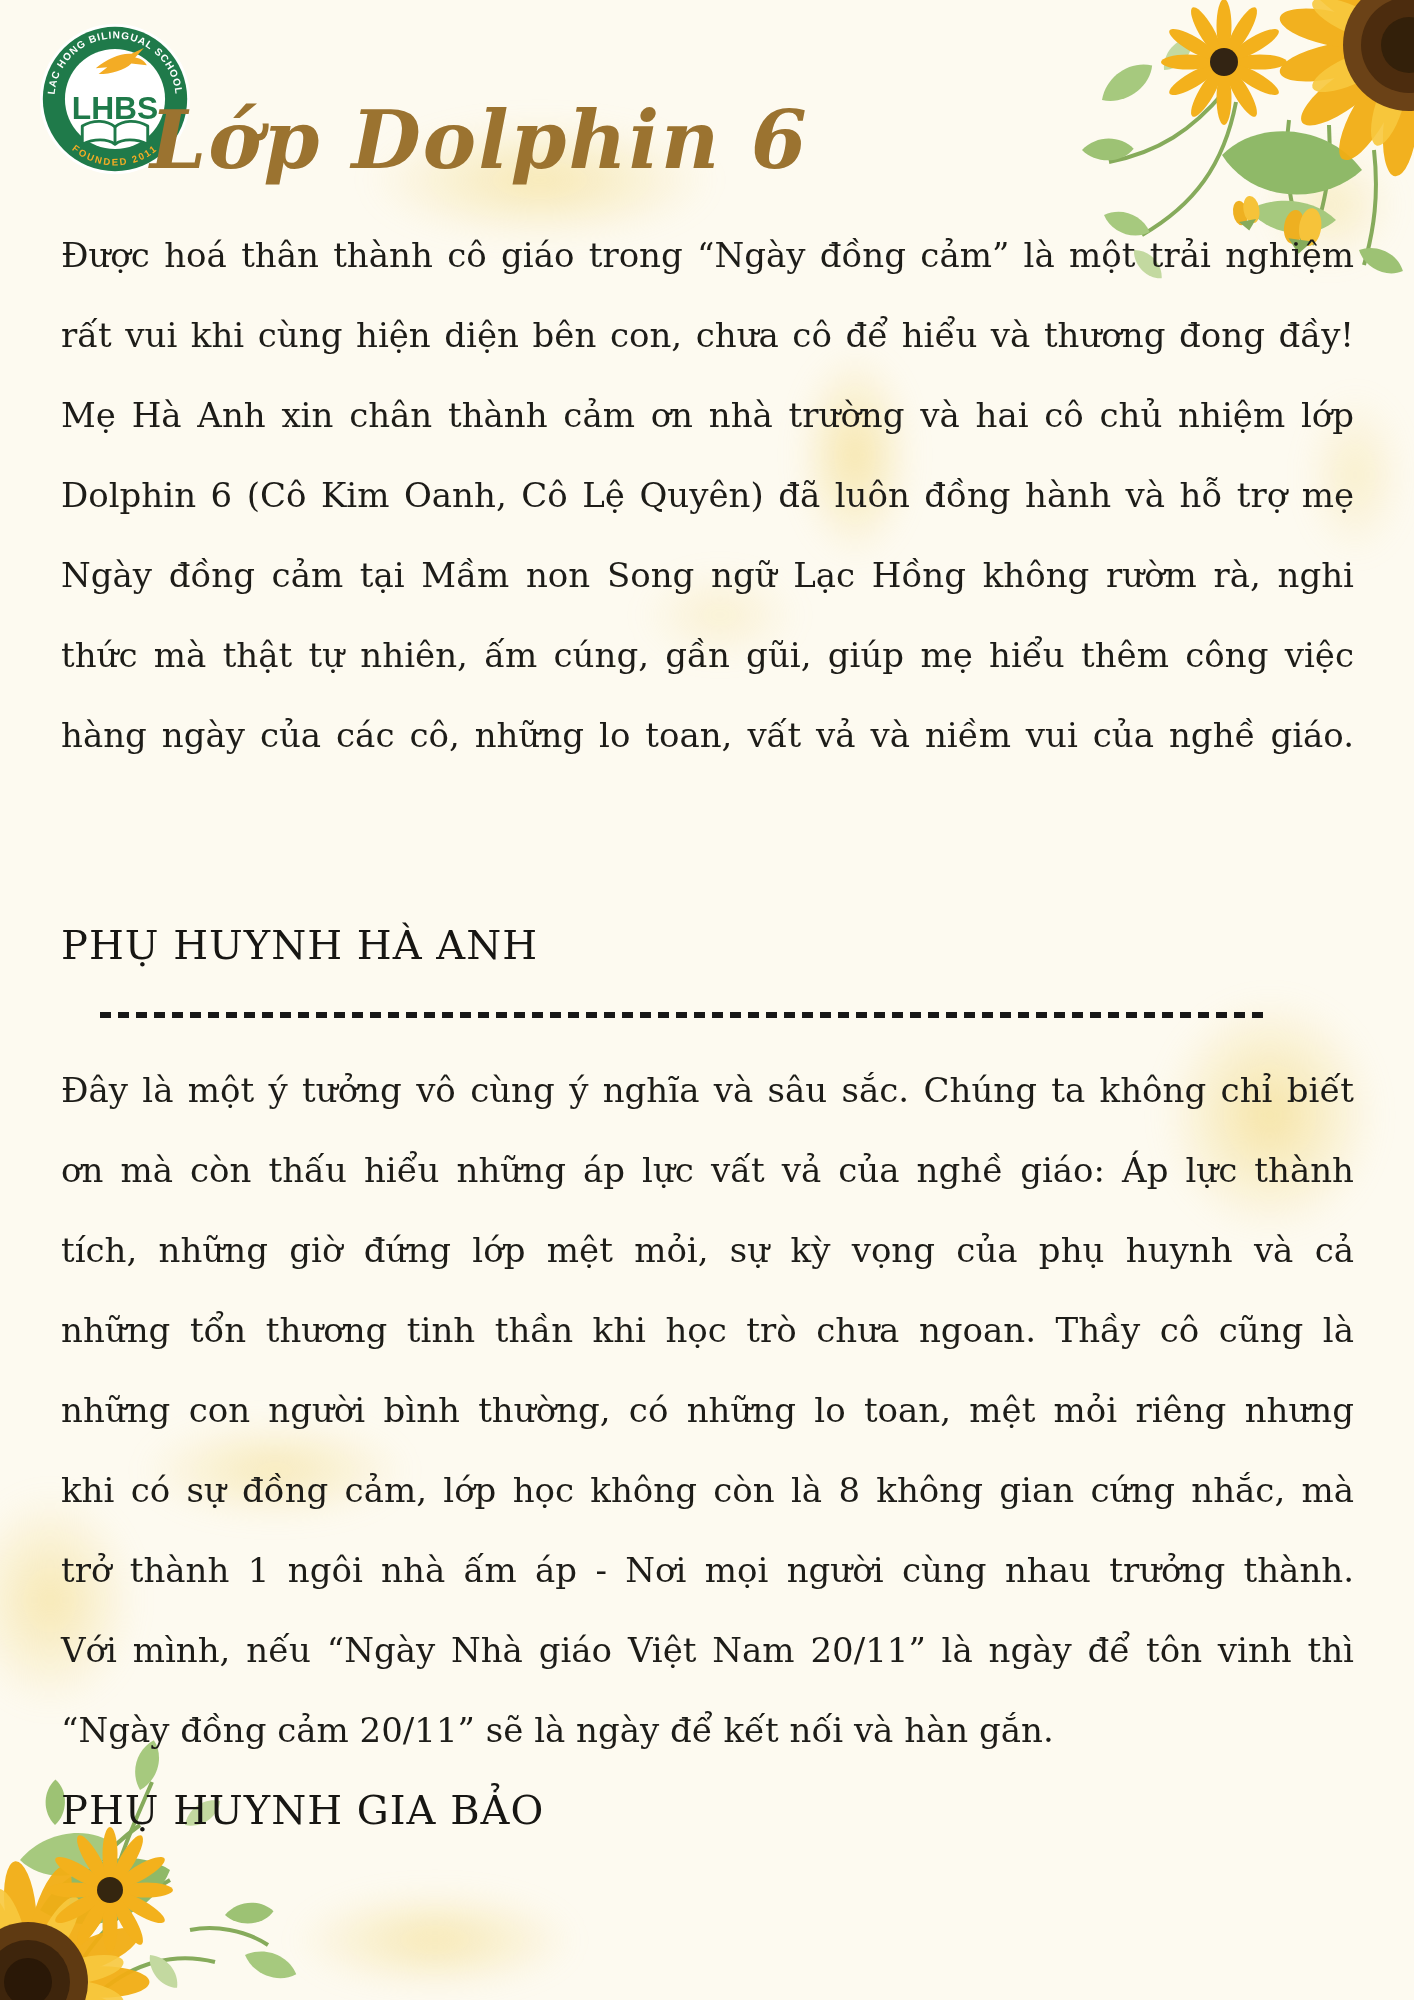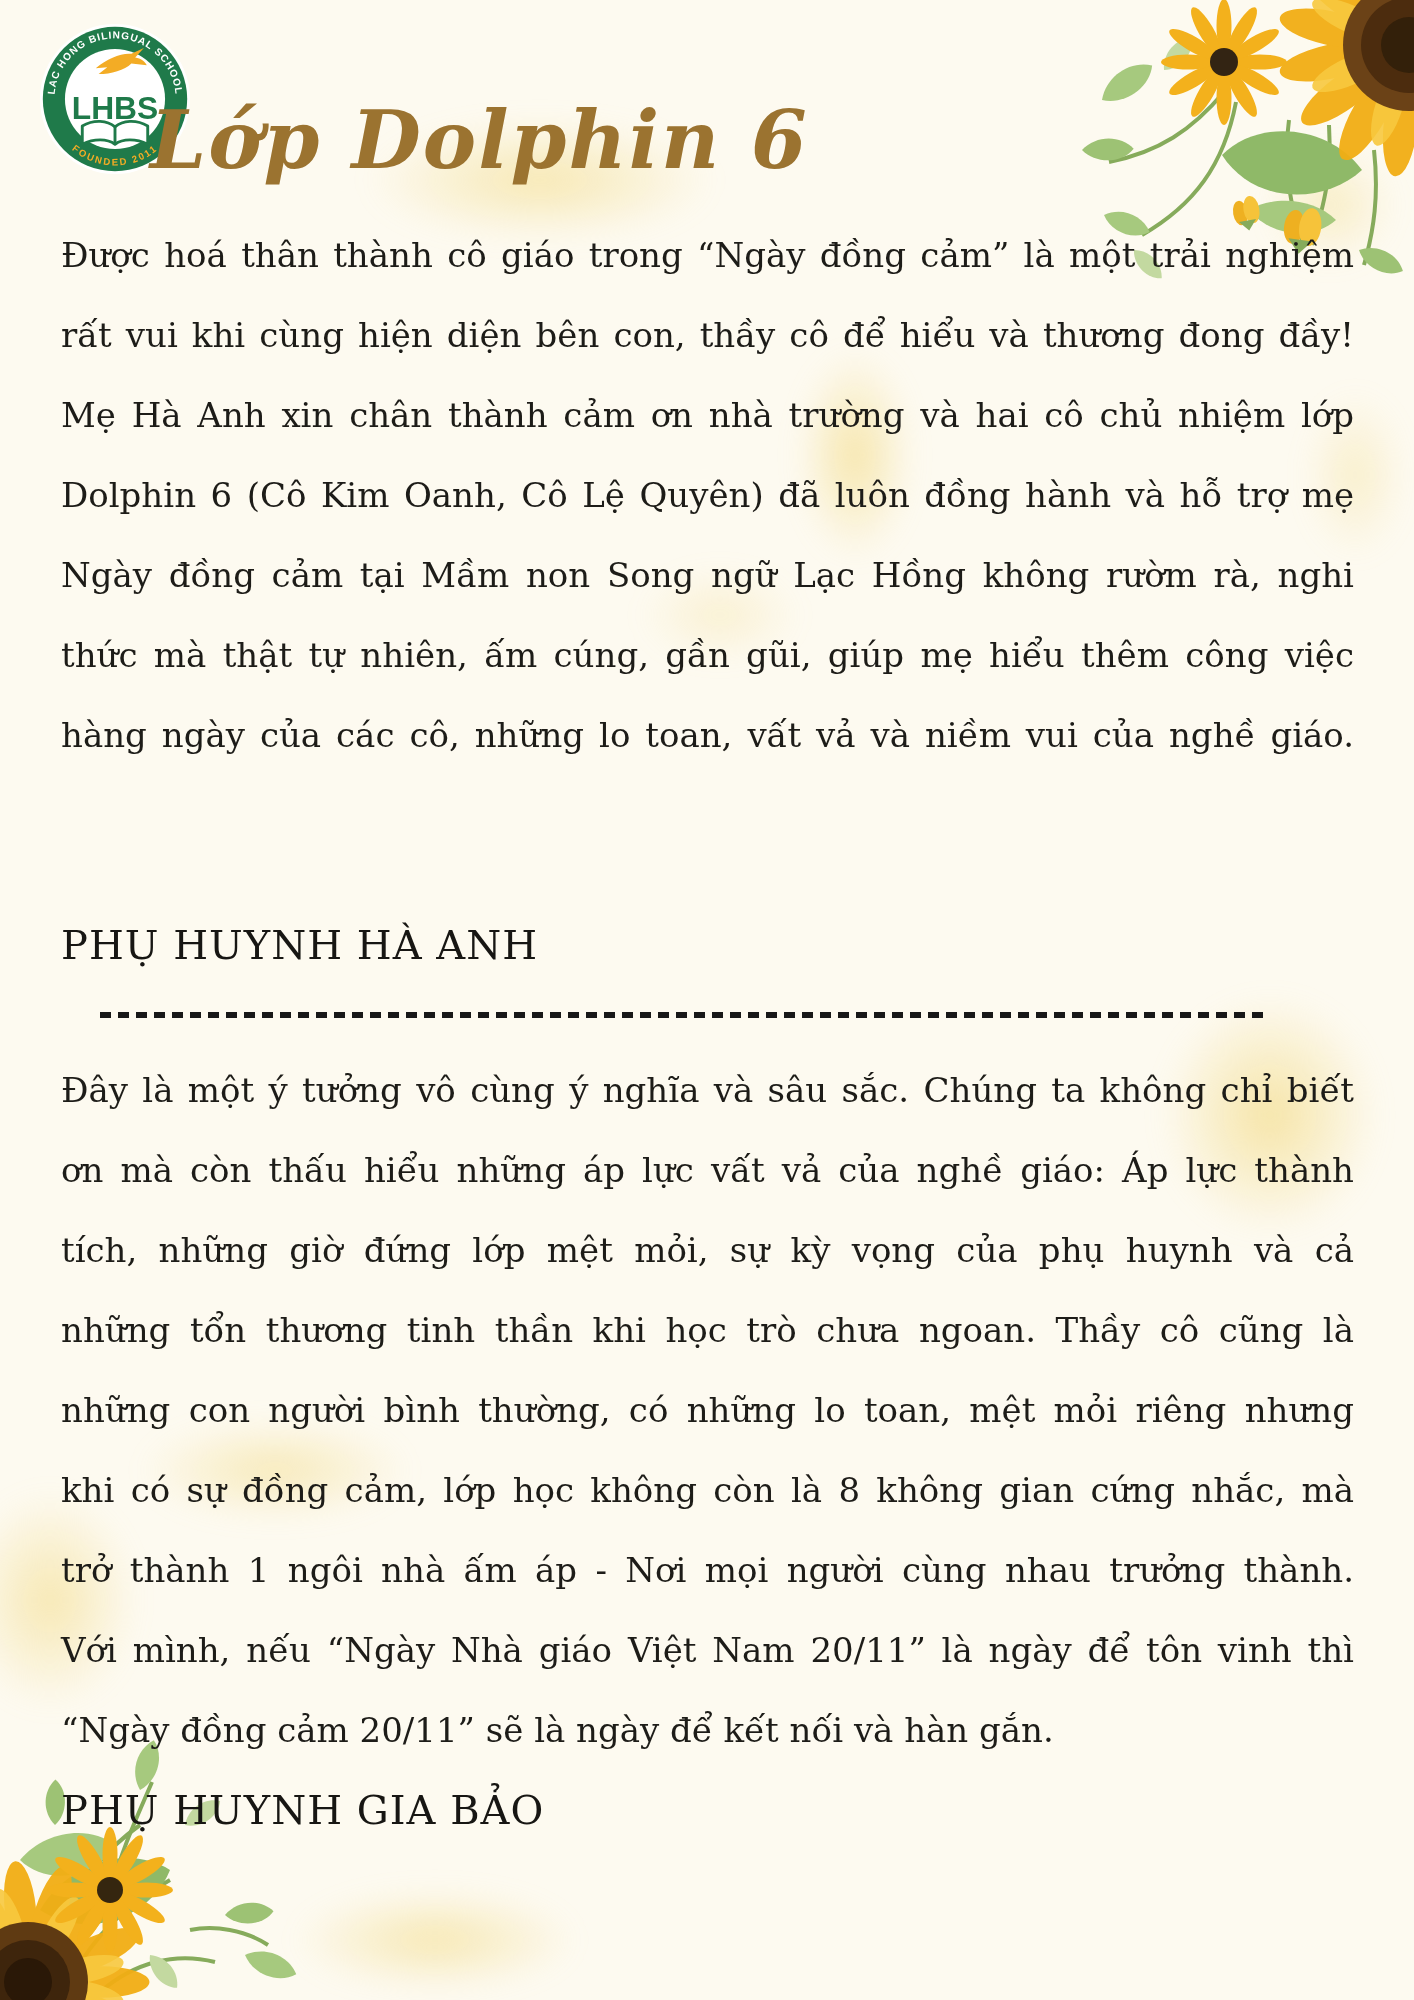--- a/index.html
+++ b/index.html
@@ -262,21 +262,21 @@
         <path d="M46,108 C58,101 72,102 80,109 C88,102 102,101 114,108 L114,127 C102,121 88,121 80,127 C72,121 58,121 46,127 Z" fill="#ffffff" stroke="#1f7a4a" stroke-width="3" stroke-linejoin="round"></path>
         <line x1="80" y1="109" x2="80" y2="127" stroke="#1f7a4a" stroke-width="3"></line>
       </g>
     </svg>
   </div>
 
   <h1 class="title">Lớp Dolphin 6</h1>
 
   <section class="testimonial t1">
     <div class="line jl">Được hoá thân thành cô giáo trong “Ngày đồng cảm” là một trải nghiệm</div>
-    <div class="line jl">rất vui khi cùng hiện diện bên con, thầy cô để hiểu và thương đong đầy!</div>
+    <div class="line jl">rất vui khi cùng hiện diện bên con, chưa cô để hiểu và thương đong đầy!</div>
     <div class="line jl">Mẹ Hà Anh xin chân thành cảm ơn nhà trường và hai cô chủ nhiệm lớp</div>
     <div class="line jl">Dolphin 6 (Cô Kim Oanh, Cô Lệ Quyên) đã luôn đồng hành và hỗ trợ mẹ</div>
     <div class="line jl">Ngày đồng cảm tại Mầm non Song ngữ Lạc Hồng không rườm rà, nghi</div>
     <div class="line jl">thức mà thật tự nhiên, ấm cúng, gần gũi, giúp mẹ hiểu thêm công việc</div>
     <div class="line jl">hàng ngày của các cô, những lo toan, vất vả và niềm vui của nghề giáo.</div>
   </section>
   <div class="signature sig1">PHỤ HUYNH HÀ ANH</div>
 
   <div class="separator"></div>
 

